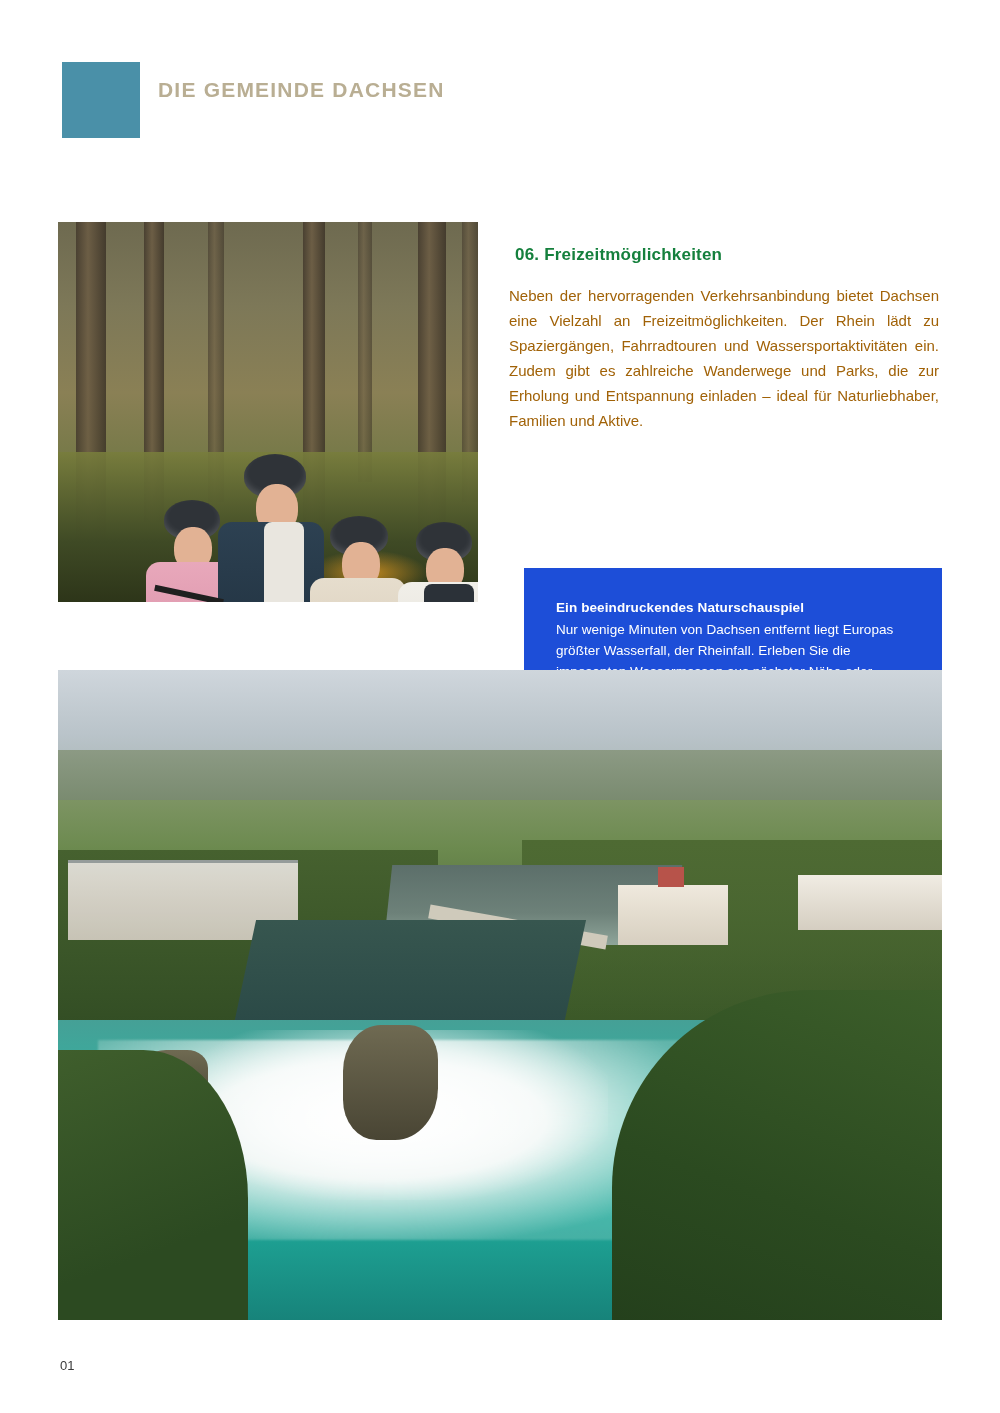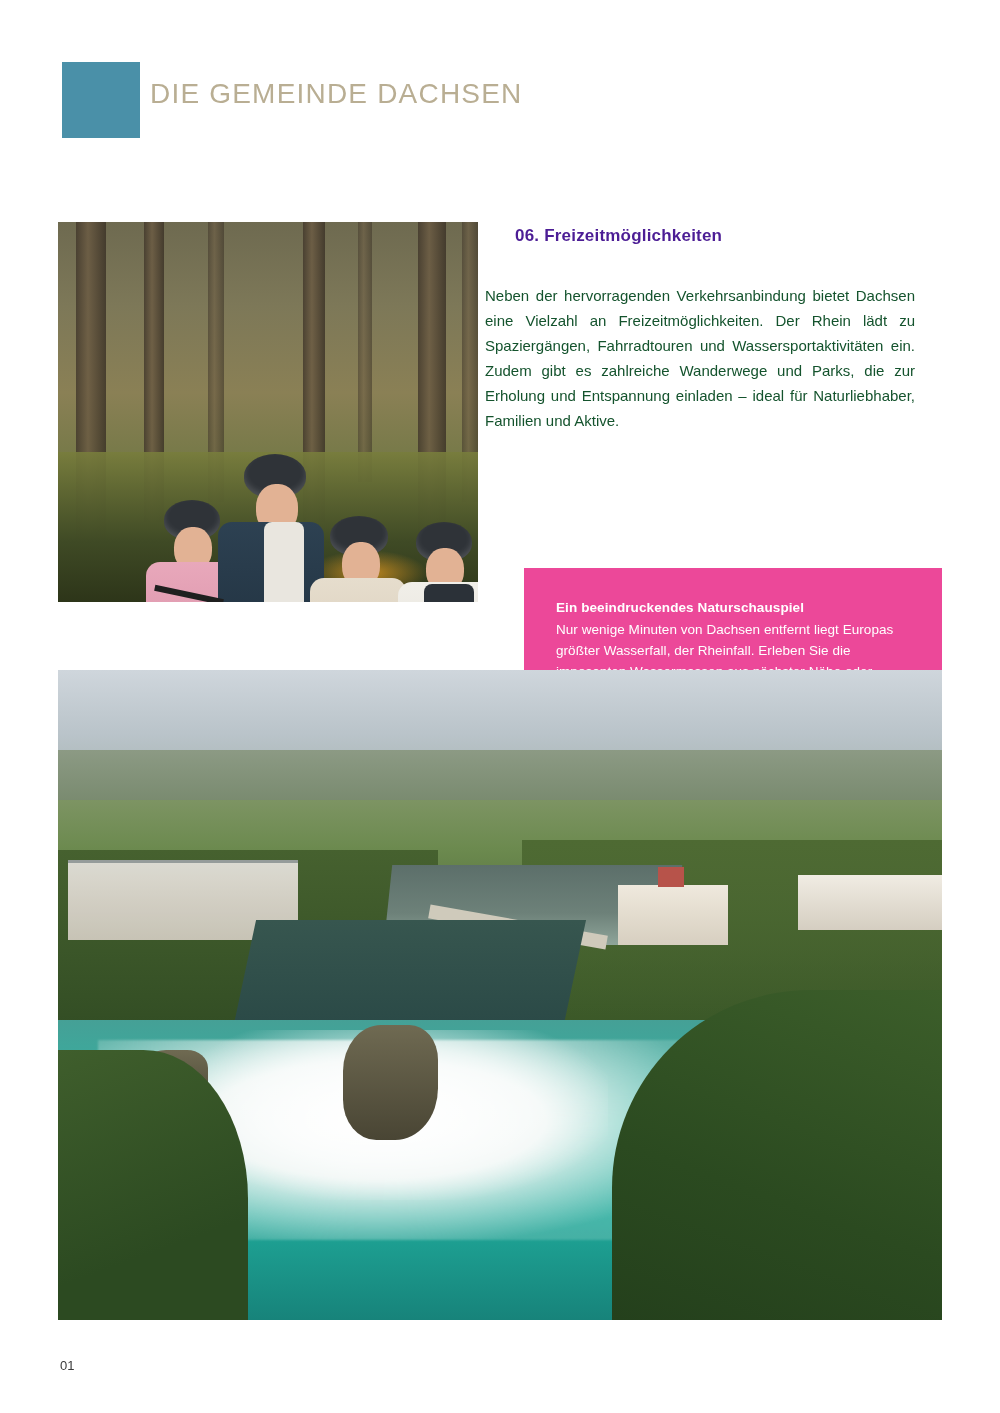--- a/index.html
+++ b/index.html
@@ -25,26 +25,26 @@
   .header-block {
     position: absolute;
     left: 62px;
     top: 0;
     width: 78px;
     height: 76px;
     background: #4a90a8;
   }
   .header-title {
     position: absolute;
-    left: 150px;
+    left: 158px;
     top: 16px;
-    font-size: 28px;
+    font-size: 21px;
     letter-spacing: 1.2px;
     color: #b9ae93;
-    font-weight: 400;
+    font-weight: 700;
   }
 
   
   .photo {
     position: absolute;
     overflow: hidden;
     background: #d8d8d8;
   }
 
   
@@ -181,45 +181,45 @@
   .falls-left-bank {
     position:absolute; left: 0; bottom: 0; width: 190px; height: 270px;
     background: linear-gradient(160deg, #3f5e2c 0%, #2c4a21 70%);
     border-radius: 0 55% 0 0;
   }
 
   
   .content-heading {
     position: absolute;
     left: 515px;
-    top: 212px;
+    top: 231px;
     font-size: 17px;
     font-weight: bold;
-    color: #4c1d95;
+    color: #15803d;
     letter-spacing: .2px;
   }
   .content-body {
     position: absolute;
-    left: 485px;
+    left: 509px;
     top: 268px;
     width: 430px;
     font-size: 15px;
     line-height: 25px;
     text-align: justify;
-    color: #14532d;
+    color: #a16207;
   }
 
   
   .callout {
     position: absolute;
     left: 524px;
     top: 568px;
     width: 418px;
     height: 155px;
-    background: #ec4899;
+    background: #1d4ed8;
     color: #ffffff;
     padding: 32px 30px 0 32px;
   }
   .callout-title {
     font-size: 13.5px;
     font-weight: bold;
     margin-bottom: 4px;
     letter-spacing: .1px;
   }
   .callout-text {

